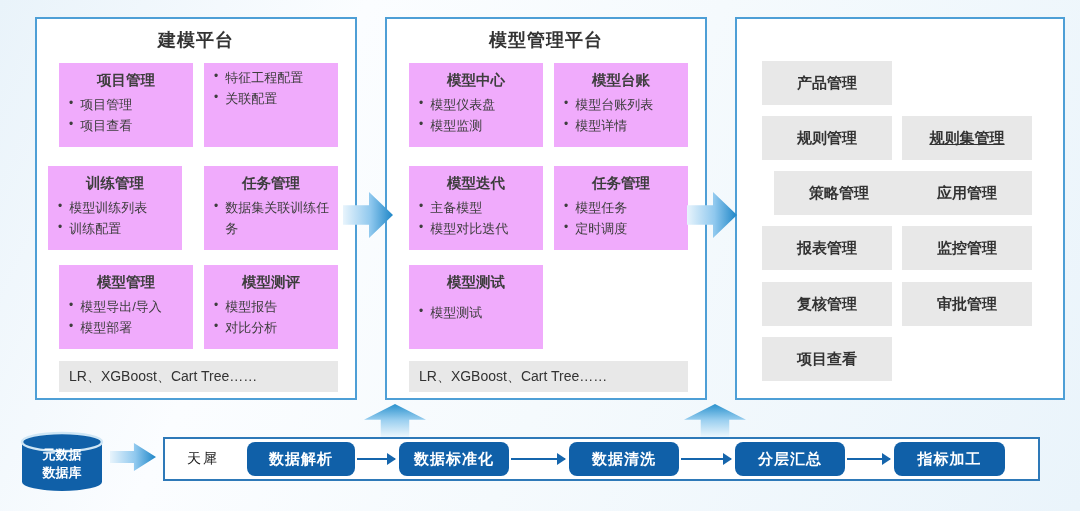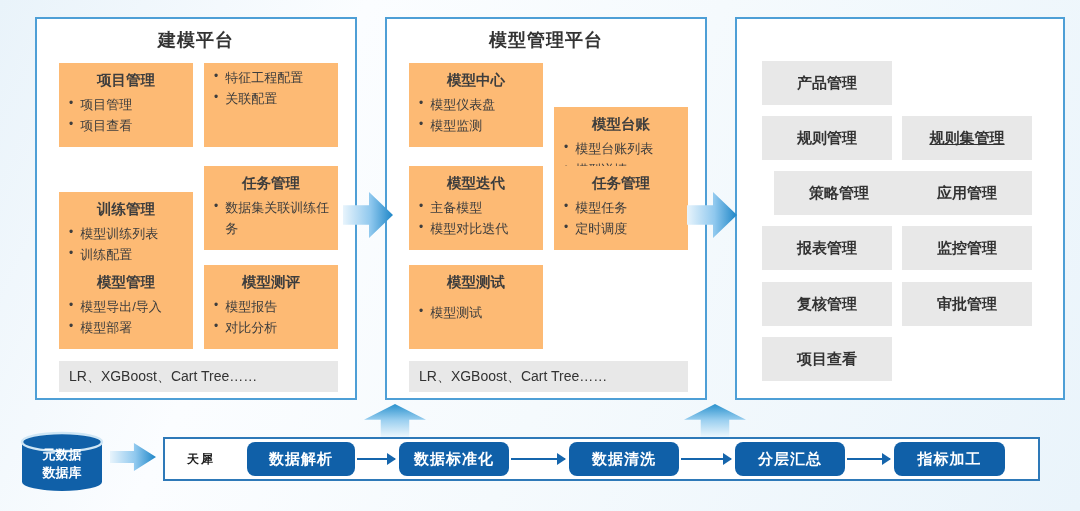--- a/index.html
+++ b/index.html
@@ -11,21 +11,21 @@
   
   .panel{
     position:absolute;top:17px;height:383px;background:#ffffff;
     border:2px solid #4e9fd6;box-sizing:border-box;
   }
   .panel-title{
     margin:0;padding-top:9px;text-align:center;
     font-size:18px;font-weight:bold;color:#333333;letter-spacing:1px;
   }
   .card{
-    position:absolute;width:134px;height:84px;background:#fdba74;box-sizing:border-box;
+    position:absolute;width:134px;height:84px;background:#f0abfc;box-sizing:border-box;
   }
   .card-title{
     text-align:center;font-size:14.5px;font-weight:bold;color:#3d3d3d;margin-top:8px;
   }
   .card-list{
     list-style:none;margin:4px 0 0 0;padding:0 4px 0 10px;
     font-size:13px;color:#3d3d3d;line-height:1.62;
   }
   .card-list li{display:flex;}
   .dot{margin-right:7px;font-size:12px;color:#3d3d3d;}
@@ -55,21 +55,21 @@
   .cyl-label{
     position:absolute;left:0;top:15px;width:84px;text-align:center;
     font-size:13px;font-weight:bold;color:#ffffff;line-height:1.4;
   }
   .pipe-box{
     position:absolute;left:163px;top:437px;width:877px;height:44px;
     background:#ffffff;border:2px solid #2e79b8;box-sizing:border-box;
   }
   .engine-label{
     position:absolute;left:22px;top:0;height:40px;display:flex;align-items:center;
-    font-size:12px;font-weight:bold;color:#1a1a1a;letter-spacing:2px;
+    font-size:14px;font-weight:normal;color:#1a1a1a;letter-spacing:2px;
   }
   .step{
     position:absolute;top:3px;height:34px;background:#1060a8;border-radius:8px;
     display:flex;align-items:center;justify-content:center;
     color:#ffffff;font-size:15px;font-weight:bold;letter-spacing:1px;
   }
   .conn{position:absolute;top:19px;height:2px;background:#1565ac;}
   .conn::after{
     content:"";position:absolute;right:-1px;top:-5px;
     border-left:9px solid #1565ac;border-top:6px solid transparent;border-bottom:6px solid transparent;
@@ -103,21 +103,21 @@
             <span class="dot">•</span>
             <span>特征工程配置</span>
           </li>
         <li>
             <span class="dot">•</span>
             <span>关联配置</span>
           </li>
       </ul>
     </div>
 
-    <div class="card" style="left:22px;top:147px;margin-top:26px;">
+    <div class="card" style="left:11px;top:147px;">
       <div class="card-title">训练管理</div>
       <ul class="card-list">
         <li>
             <span class="dot">•</span>
             <span>模型训练列表</span>
           </li>
         <li>
             <span class="dot">•</span>
             <span>训练配置</span>
           </li>
@@ -175,21 +175,21 @@
             <span class="dot">•</span>
             <span>模型仪表盘</span>
           </li>
         <li>
             <span class="dot">•</span>
             <span>模型监测</span>
           </li>
       </ul>
     </div>
 
-    <div class="card" style="left:167px;top:44px;margin-top:44px;">
+    <div class="card" style="left:167px;top:44px;">
       <div class="card-title">模型台账</div>
       <ul class="card-list">
         <li>
             <span class="dot">•</span>
             <span>模型台账列表</span>
           </li>
         <li>
             <span class="dot">•</span>
             <span>模型详情</span>
           </li>

